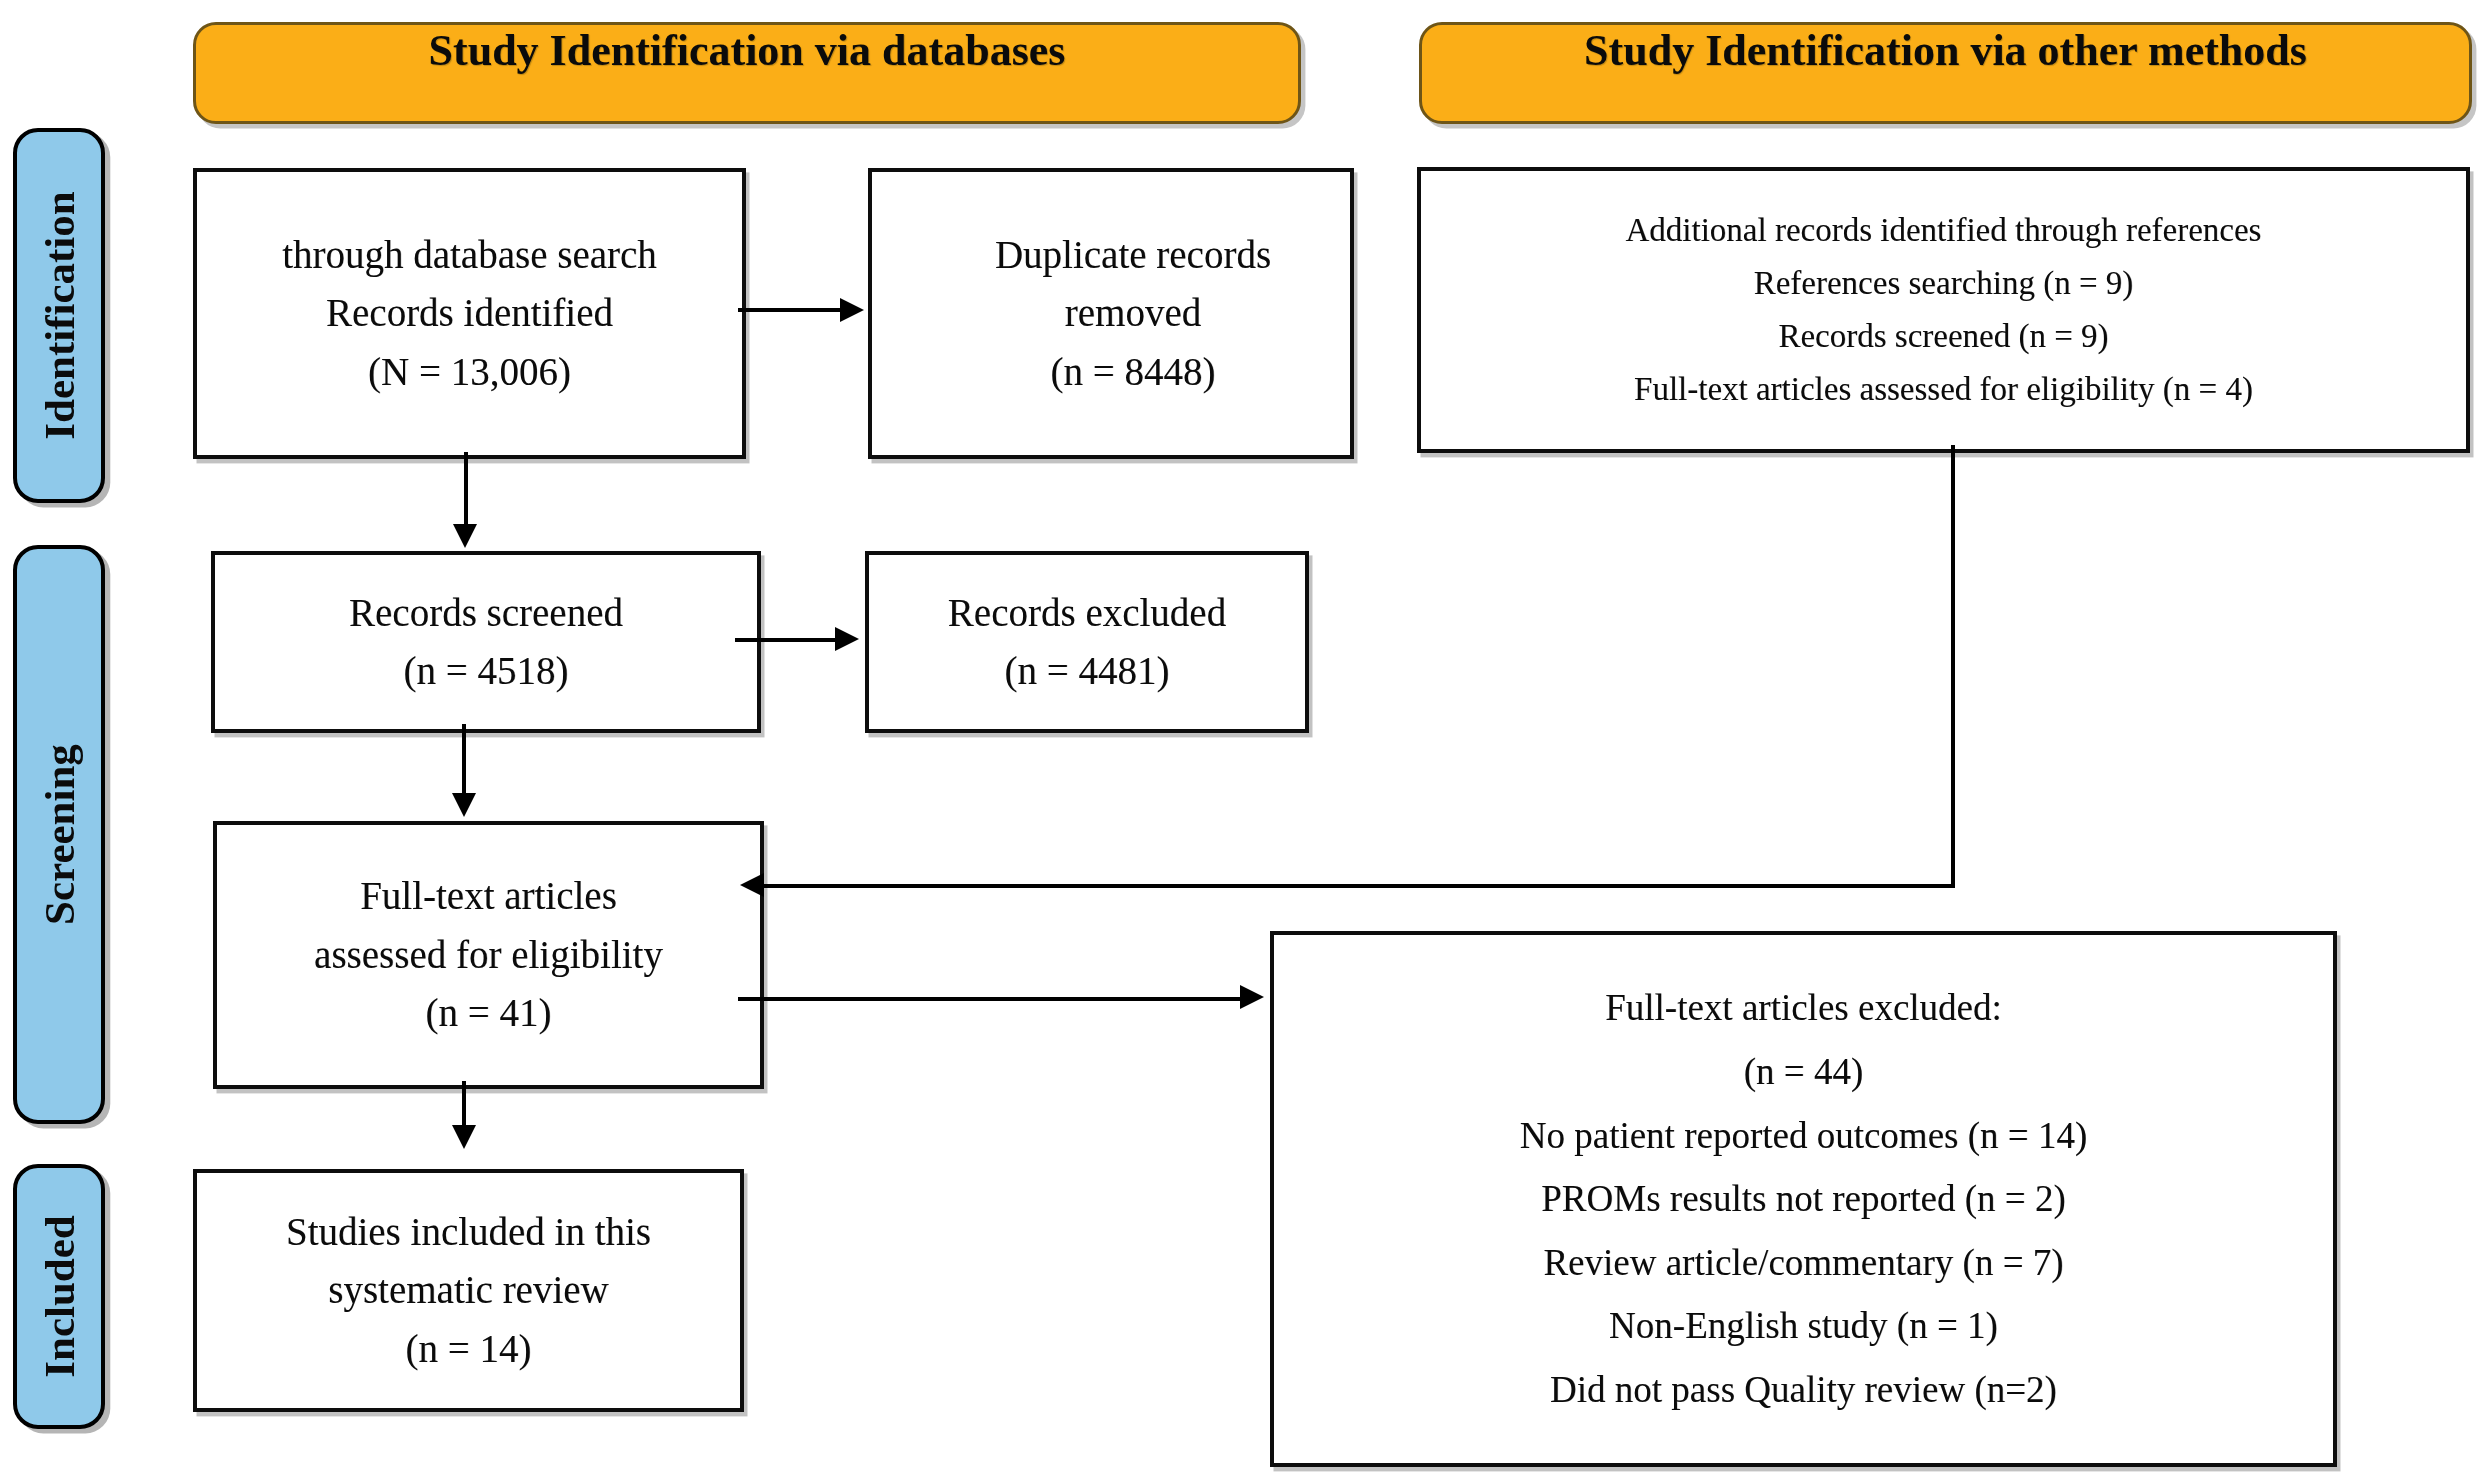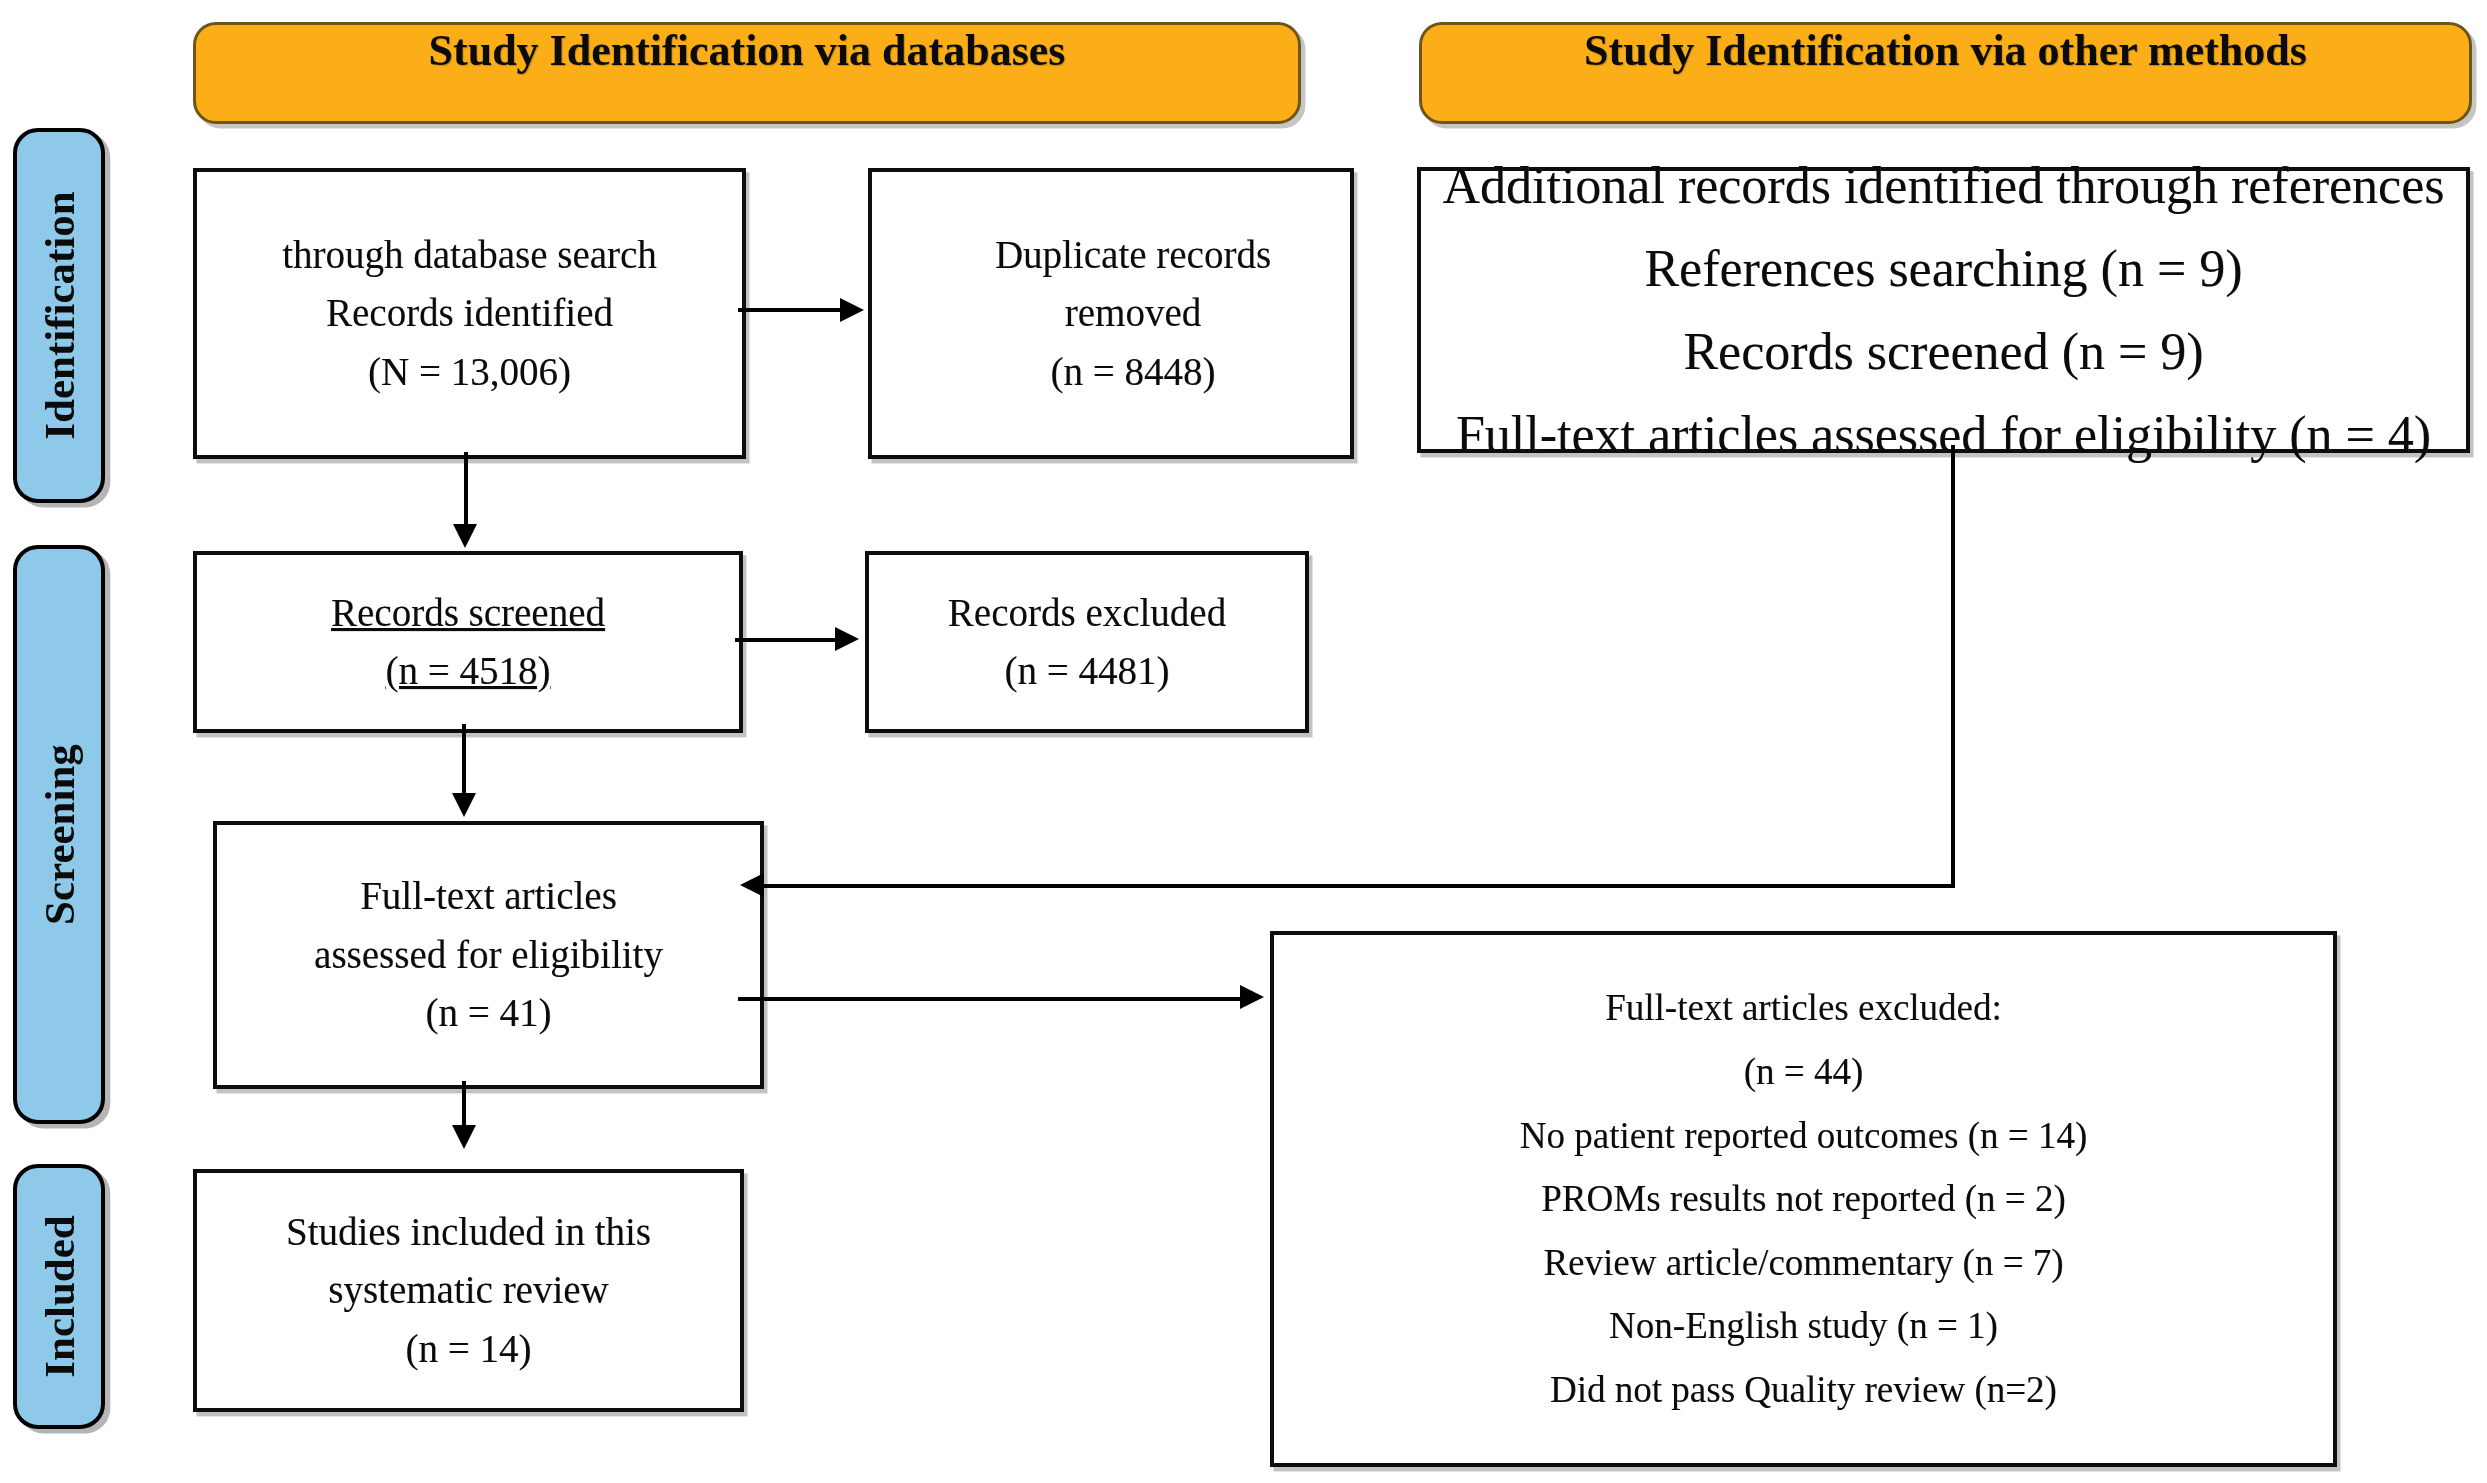--- a/index.html
+++ b/index.html
@@ -51,25 +51,25 @@
     background:#ffffff;
     border:4.4px solid #0d0d0d;
     box-shadow:3.5px 4.4px 0 rgba(120,120,120,0.45);
     display:flex;flex-direction:column;align-items:center;justify-content:center;
     text-align:center;
     font-size:39px;line-height:1.5;
     text-shadow:0.4px 0.4px 0.5px rgba(100,100,100,0.45);
   }
   #box-records-identified{left:193px;top:168px;width:545px;height:283px;}
   #box-duplicates-removed{left:868px;top:168px;width:434px;height:283px;padding-left:44px;}
-  #box-records-screened{left:193px;top:551px;width:542px;height:174px;text-decoration:underline;}
+  #box-records-screened{left:211px;top:551px;width:542px;height:174px;}
   #box-records-excluded{left:865px;top:551px;width:436px;height:174px;}
   #box-fulltext-assessed{left:193px;top:821px;width:543px;height:260px;margin-left:20px;}
   #box-studies-included{left:193px;top:1155px;width:543px;height:235px;margin-top:14px;}
-  #box-additional-records{left:1417px;top:167px;width:1045px;height:278px;font-size:52px;line-height:1.6;}
+  #box-additional-records{left:1417px;top:167px;width:1045px;height:278px;font-size:33px;line-height:1.6;}
   #box-fulltext-excluded{left:1270px;top:931px;width:1059px;height:528px;font-size:37px;line-height:1.72;}
 
   
   .hline,.vline{position:absolute;background:#000;}
   .hline{height:3.5px;}
   .vline{width:3.5px;}
   .ah{position:absolute;width:0;height:0;}
   .ah.right{border-top:12.4px solid transparent;border-bottom:12.4px solid transparent;border-left:24px solid #000;}
   .ah.left{border-top:12.4px solid transparent;border-bottom:12.4px solid transparent;border-right:24px solid #000;}
   .ah.down{border-left:12.4px solid transparent;border-right:12.4px solid transparent;border-top:24px solid #000;}

